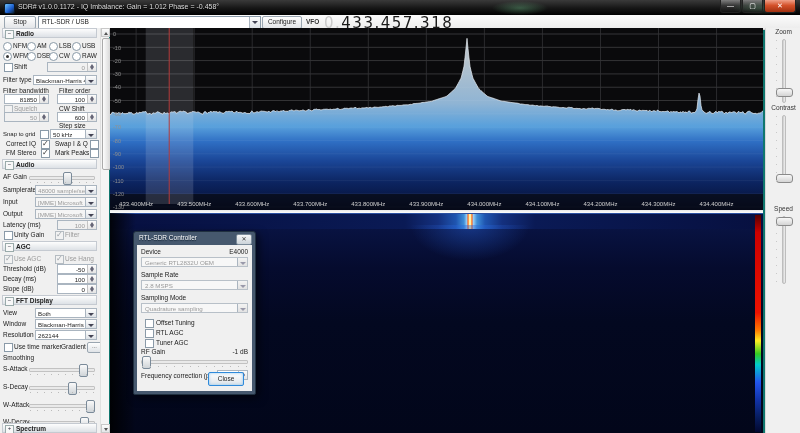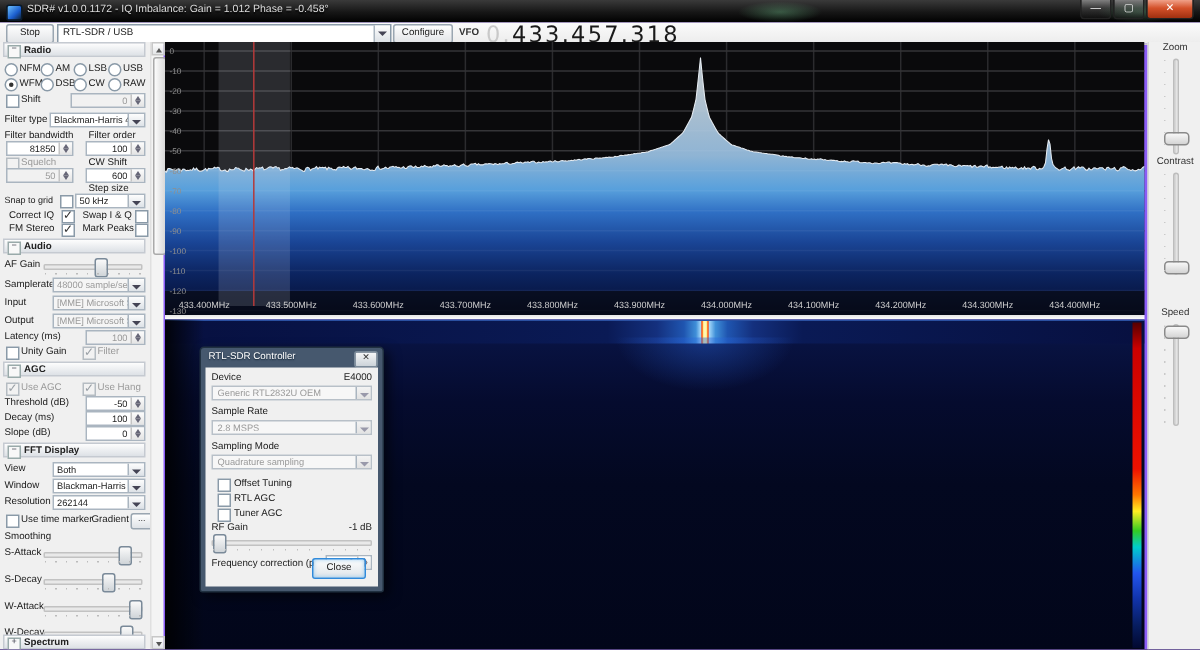--- a/index.html
+++ b/index.html
@@ -1,16 +1,16 @@
 <!DOCTYPE html>
 <html><head>
 <meta charset="utf-8">
 <style>
   html,body{margin:0;padding:0;background:#444;}
-  #app{position:relative;width:800px;height:433px;background:#8b5cf6;overflow:hidden;
+  #app{position:relative;width:800px;height:433px;background:#0f766e;overflow:hidden;
        font-family:"Liberation Sans",sans-serif;font-size:7px;color:#1a1a1a;}
 
   
   #titlebar{position:absolute;left:0;top:0;width:800px;height:15px;
     background:
       radial-gradient(ellipse 40px 10px at 520px 8px, rgba(120,210,150,.35), transparent 70%),
       radial-gradient(ellipse 40px 10px at 760px 8px, rgba(120,210,150,.30), transparent 70%),
       linear-gradient(#3a3a3a,#161616 55%,#000);}
   #app-icon{position:absolute;left:4px;top:3px;width:9px;height:9px;border-radius:2px;
     background:linear-gradient(135deg,#6fc3ff,#1a5ccc 60%,#123);border:1px solid #0a1a2a;}

